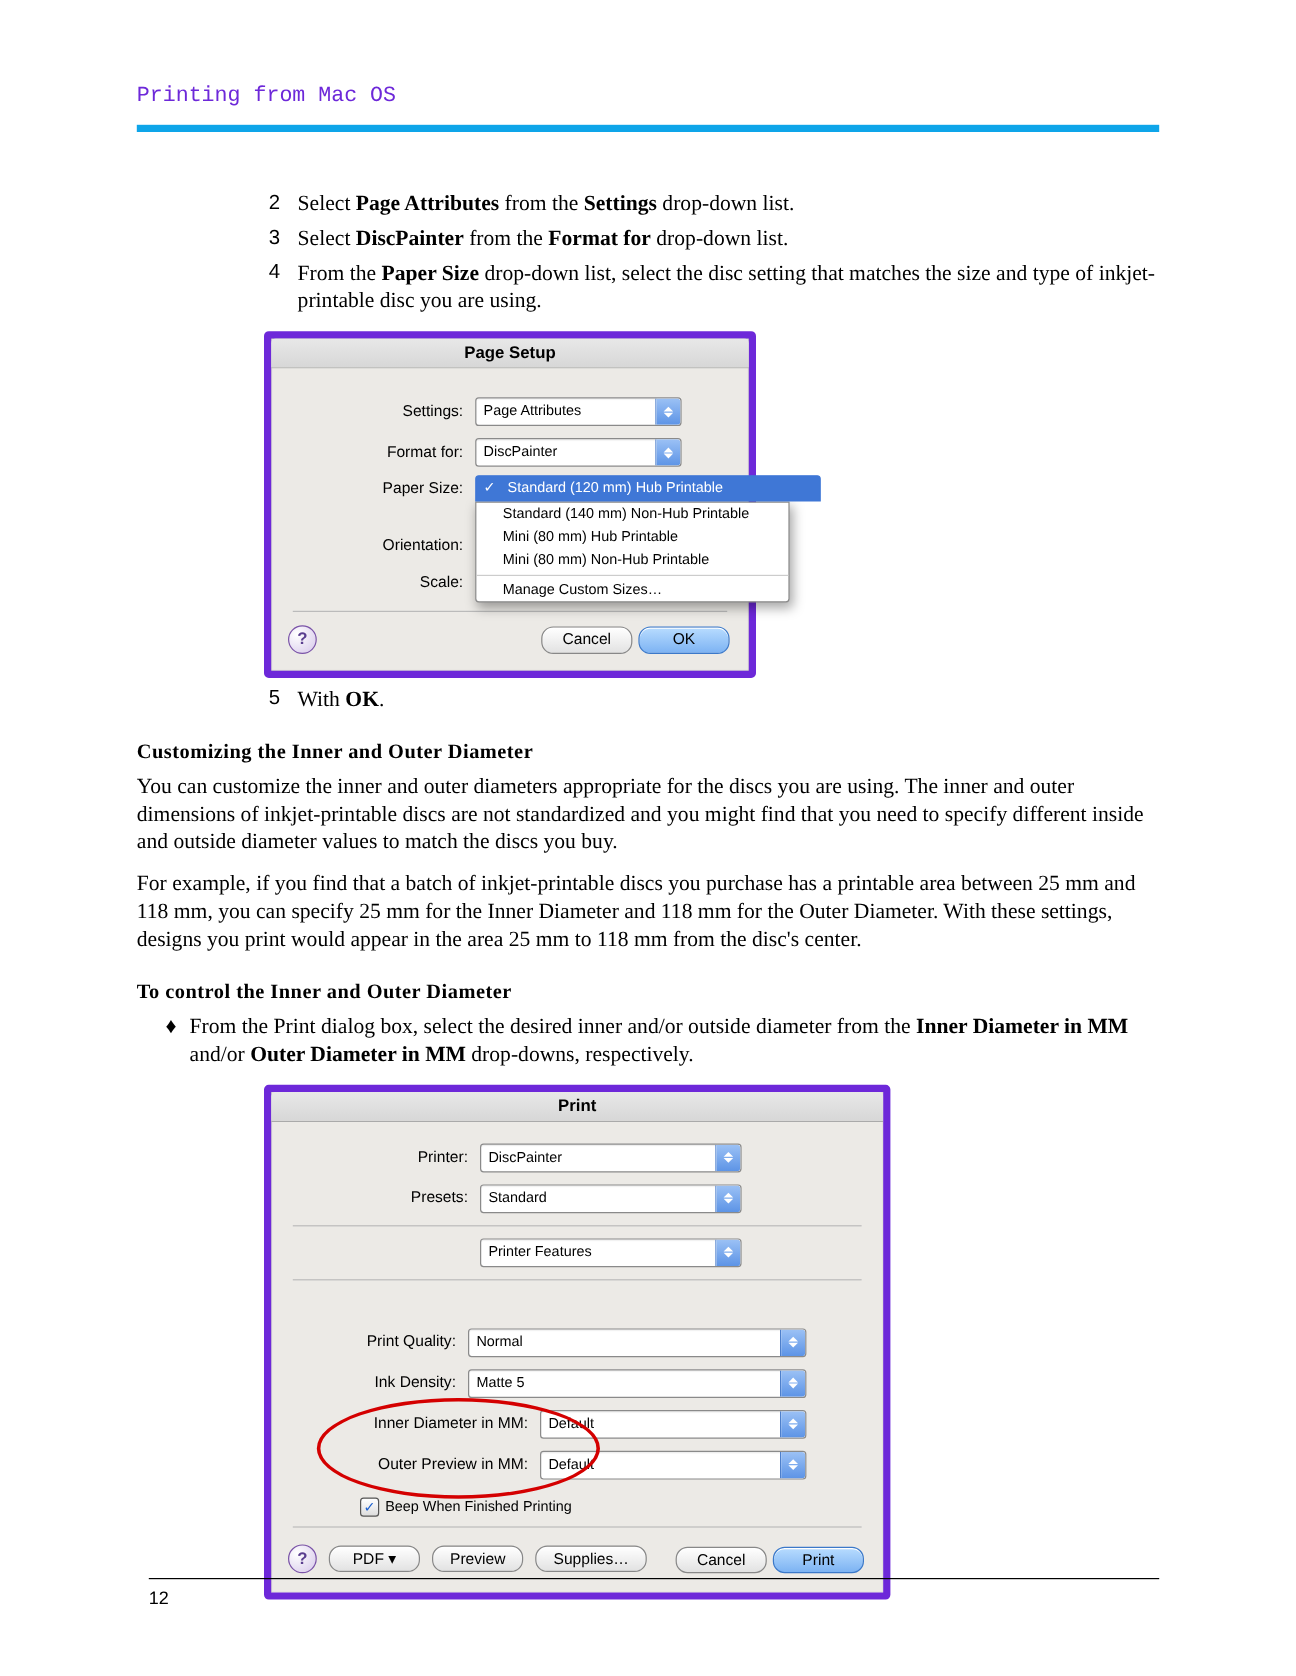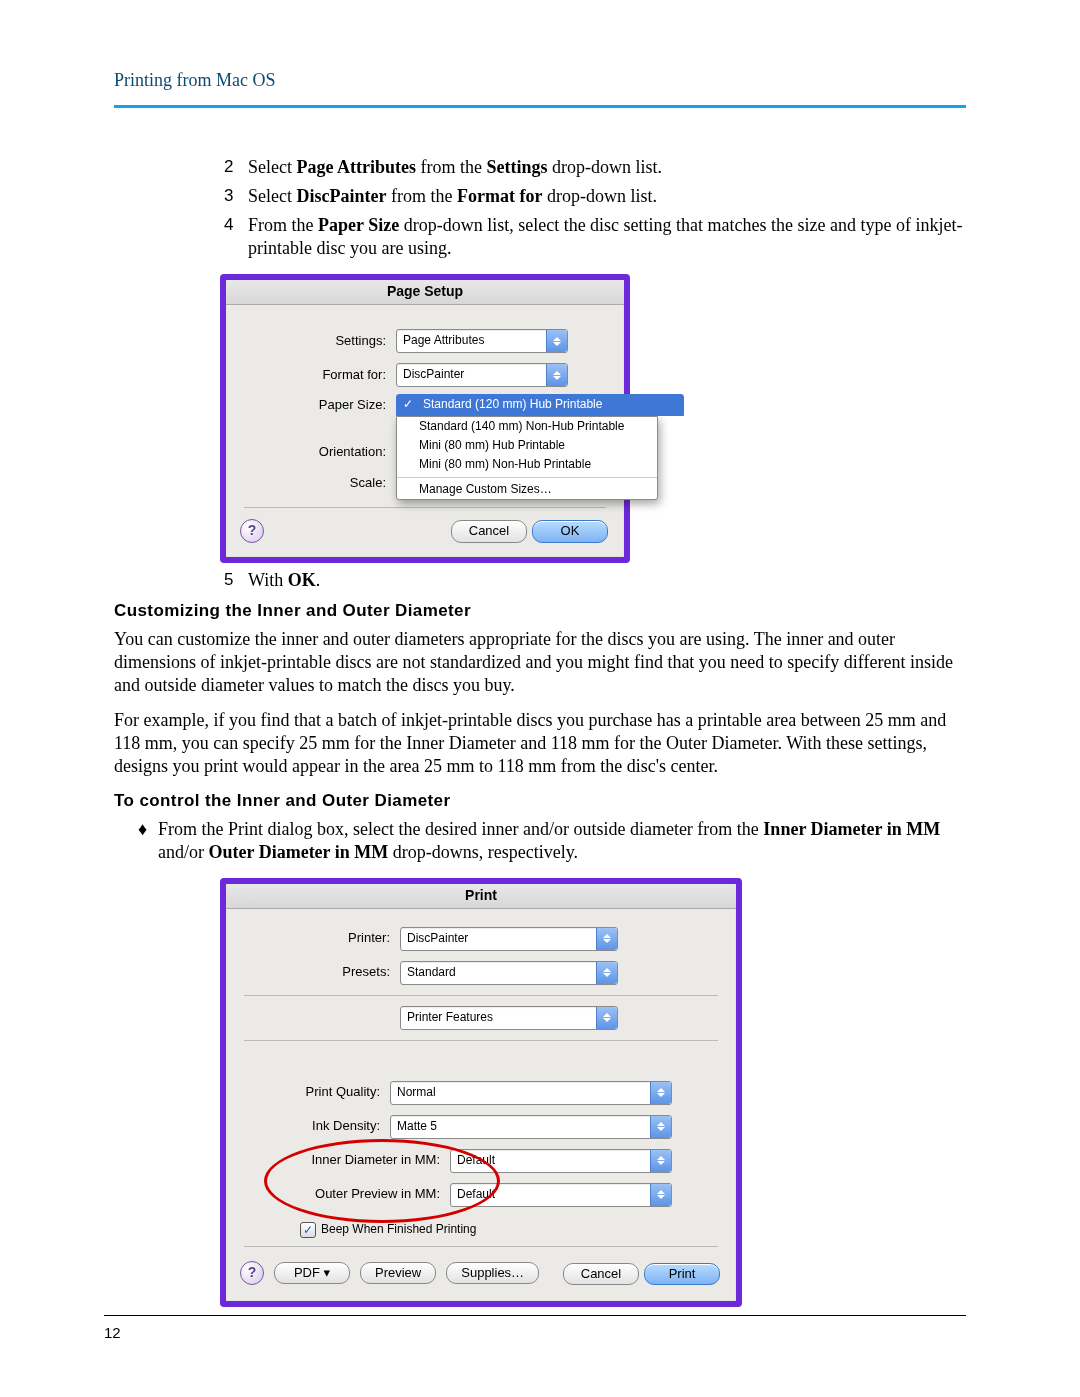--- a/index.html
+++ b/index.html
@@ -1,29 +1,29 @@
 <!DOCTYPE html>
 <html><head>
 <meta charset="utf-8">
 <style>
   html,body{margin:0;padding:0;background:#fff;font-family:"Times New Roman",Times,serif;color:#000;}
   .page{width:1080px;min-height:1397px;margin:0 auto;position:relative;box-sizing:border-box;padding:70px 114px 60px 114px;}
-  .page-header{font-family:Liberation Serif, serif;font-size:18px;color:#0c4a6e;padding-bottom:14px;border-bottom:3px solid #0ea5e9;}
+  .page-header{font-family:Liberation Mono, monospace;font-size:18px;color:#6d28d9;padding-bottom:14px;border-bottom:6px solid #0ea5e9;}
   .content{padding-left:110px;padding-top:48px;font-size:18px;line-height:1.28;}
   .numlist{padding:0;margin:0;list-style:none;}
   .numlist li{display:flex;margin-bottom:6px;}
   .numlist .n{width:24px;flex-shrink:0;font-family:Arial,Helvetica,sans-serif;font-size:17px;}
   .numlist .t{flex:1;}
   .b{font-weight:bold;}
-  .subhead{font-family:Liberation Sans, sans-serif;font-weight:bold;font-size:17px;letter-spacing:.4px;margin-top:8px;margin-bottom:6px;color:#000;}
+  .subhead{font-family:Liberation Serif, serif;font-weight:bold;font-size:17px;letter-spacing:.4px;margin-top:22px;margin-bottom:6px;color:#000;}
   .para{margin:0 0 12px 0;}
   .bullets{margin:6px 0 14px 0;padding:0;list-style:none;}
   .bullets li{display:flex;margin-left:24px;}
   .bullets .d{width:20px;flex-shrink:0;}
-  .footer{position:absolute;bottom:56px;left:104px;right:114px;border-top:1px solid #000;padding-top:8px;font-family:Arial,Helvetica,sans-serif;font-size:15px;}
+  .footer{position:absolute;bottom:56px;left:124px;right:114px;border-top:1px solid #000;padding-top:8px;font-family:Arial,Helvetica,sans-serif;font-size:15px;}
 
   
   .mac-dlg{font-family:"Lucida Grande","Helvetica Neue",Arial,sans-serif;border:6px solid #6d28d9;background:#eceae6;border-radius:4px;position:relative;box-shadow:0 0 1px rgba(0,0,0,.3) inset;}
   .mac-title{background:linear-gradient(#e8e8e8,#d7d7d7);font-size:14px;font-weight:bold;text-align:center;padding:3px 0;border-bottom:1px solid #aaa;border-radius:4px 4px 0 0;}
   .field-row{display:flex;align-items:center;margin:10px 0;font-size:13px;}
   .field-row .lab{width:150px;text-align:right;padding-right:10px;color:#000;}
   .aqua-select{display:inline-flex;align-items:center;height:22px;background:#fff;border:1px solid #8a8a8a;border-radius:3px;min-width:170px;box-shadow:inset 0 1px 1px rgba(0,0,0,.08);}
   .aqua-select .txt{flex:1;padding:0 6px;font-size:12px;color:#000;}
   .aqua-arrows{width:20px;height:22px;background:linear-gradient(#9bc1f5,#5d94e6);border-left:1px solid #4d7fcb;border-radius:0 3px 3px 0;display:flex;flex-direction:column;align-items:center;justify-content:center;gap:1px;}
   .aqua-arrows::before,.aqua-arrows::after{content:"";width:0;height:0;border-left:4px solid transparent;border-right:4px solid transparent;}

